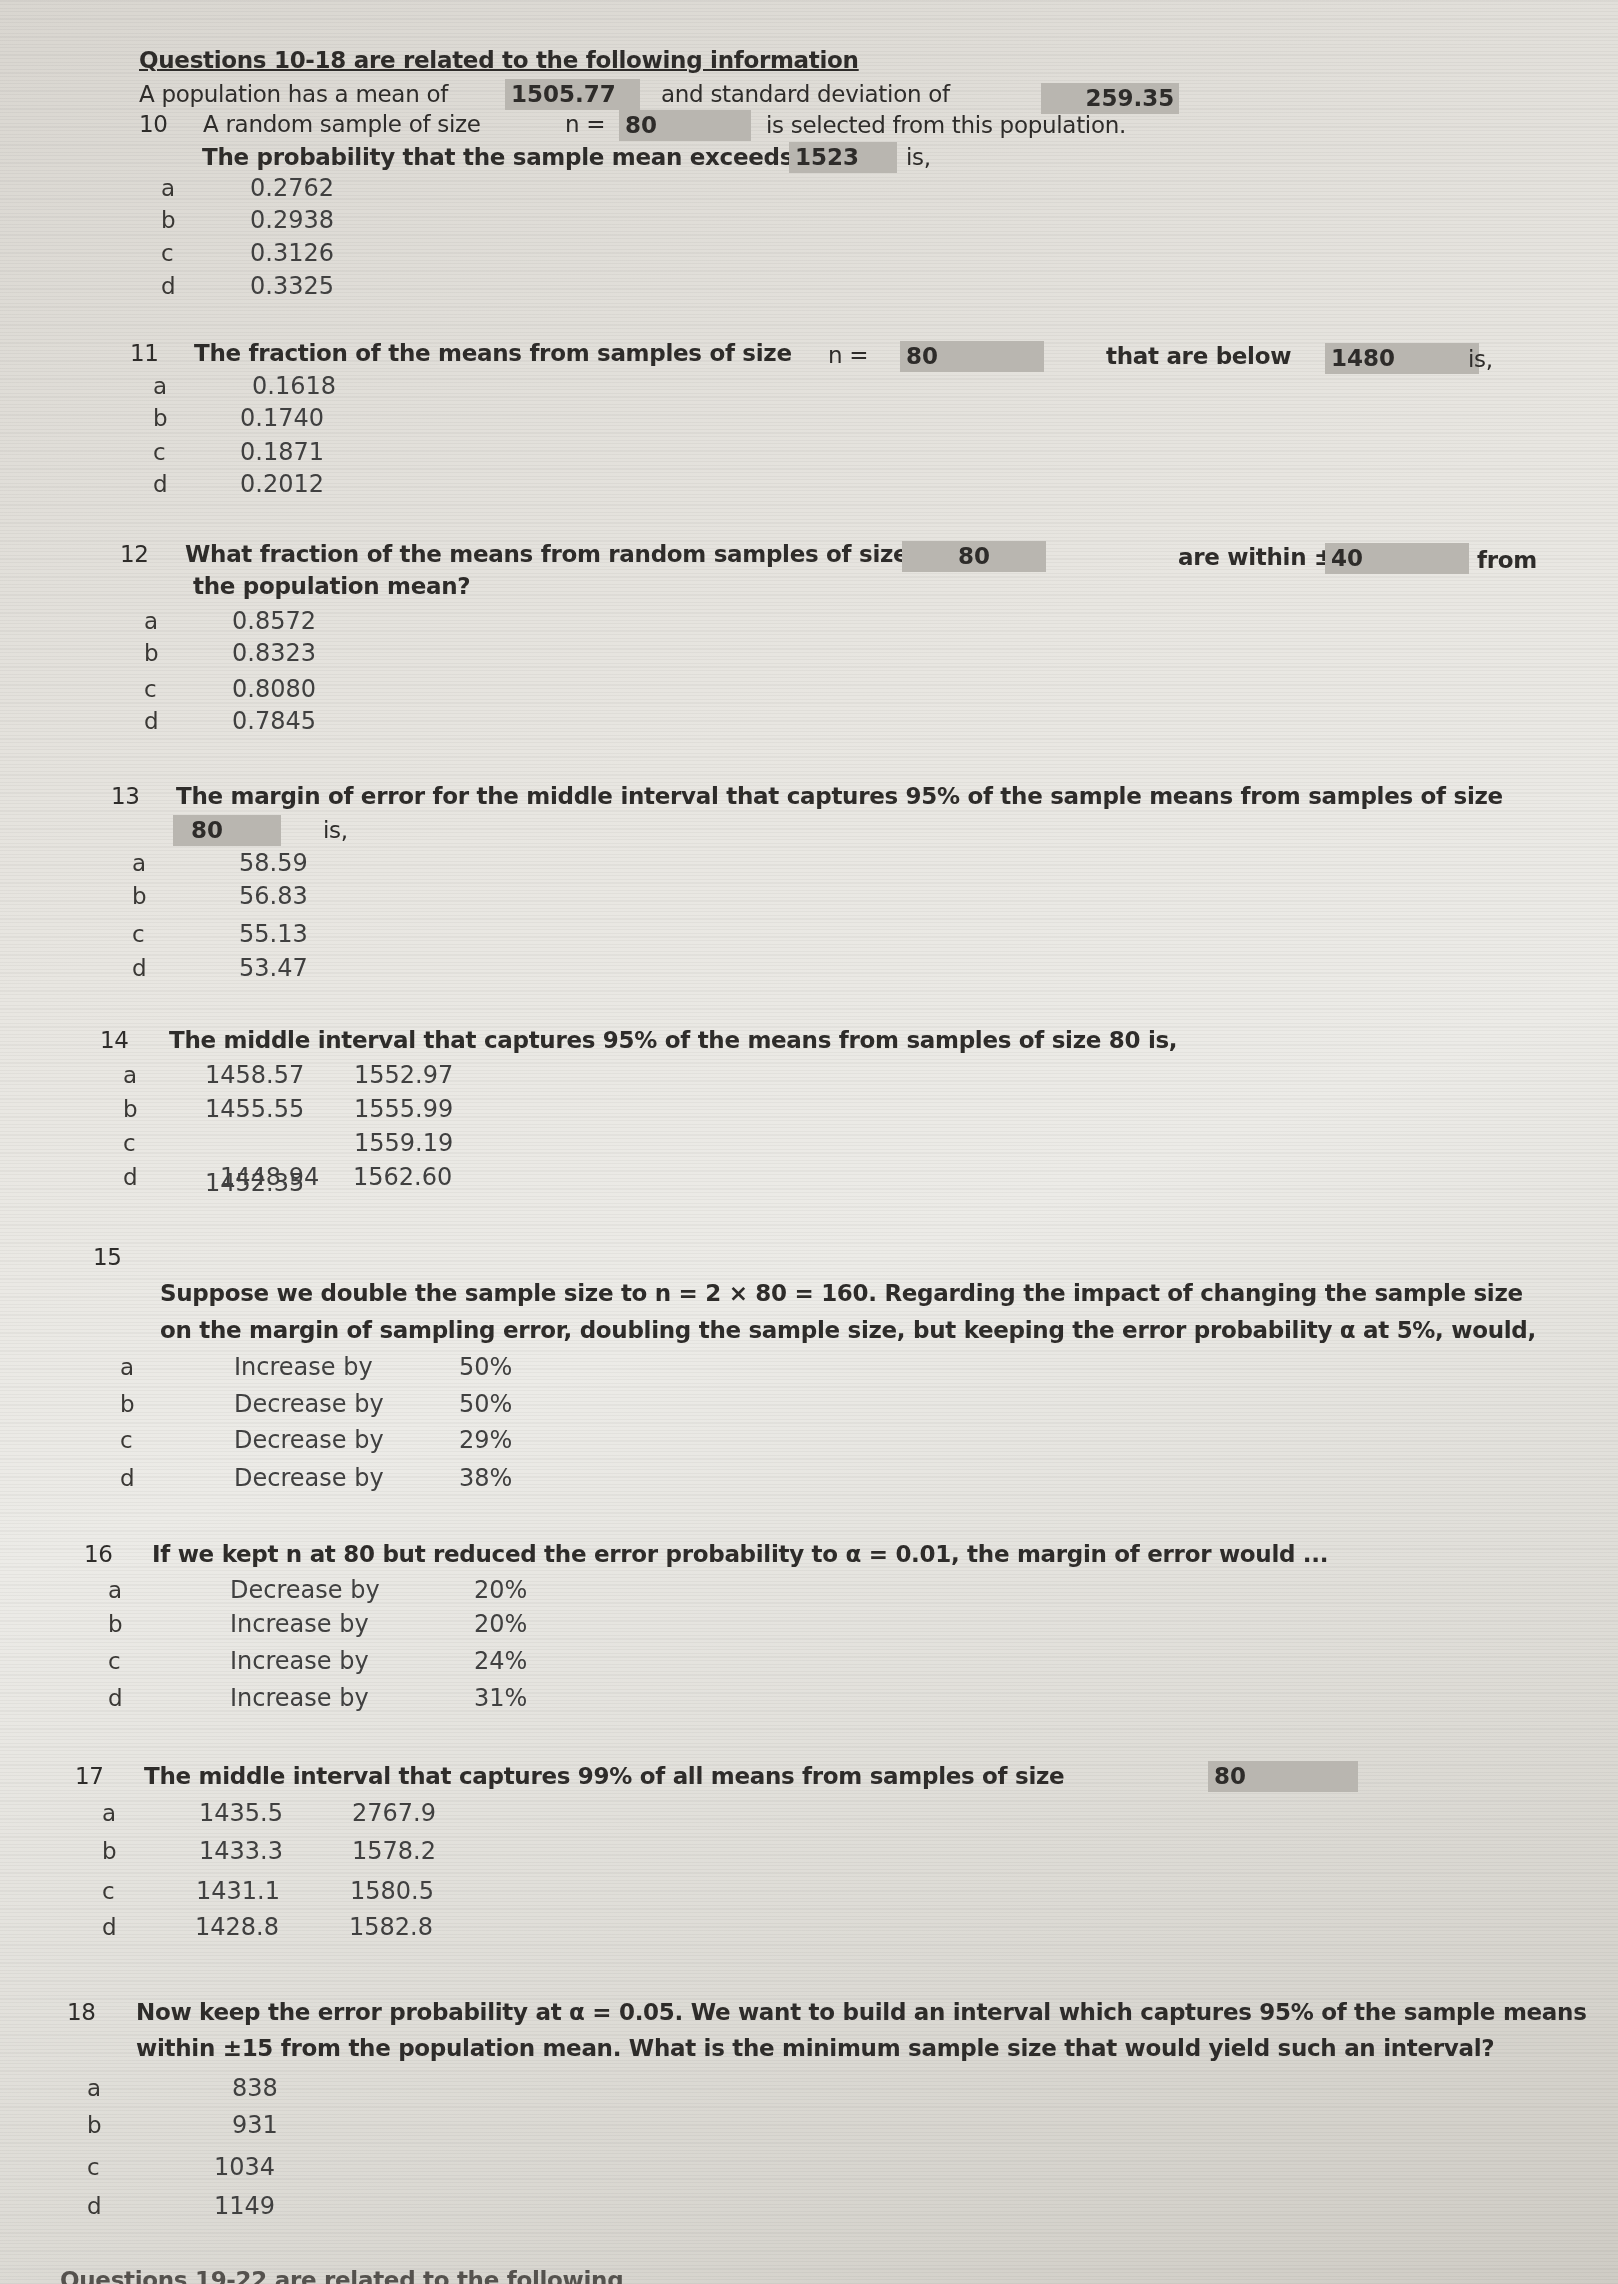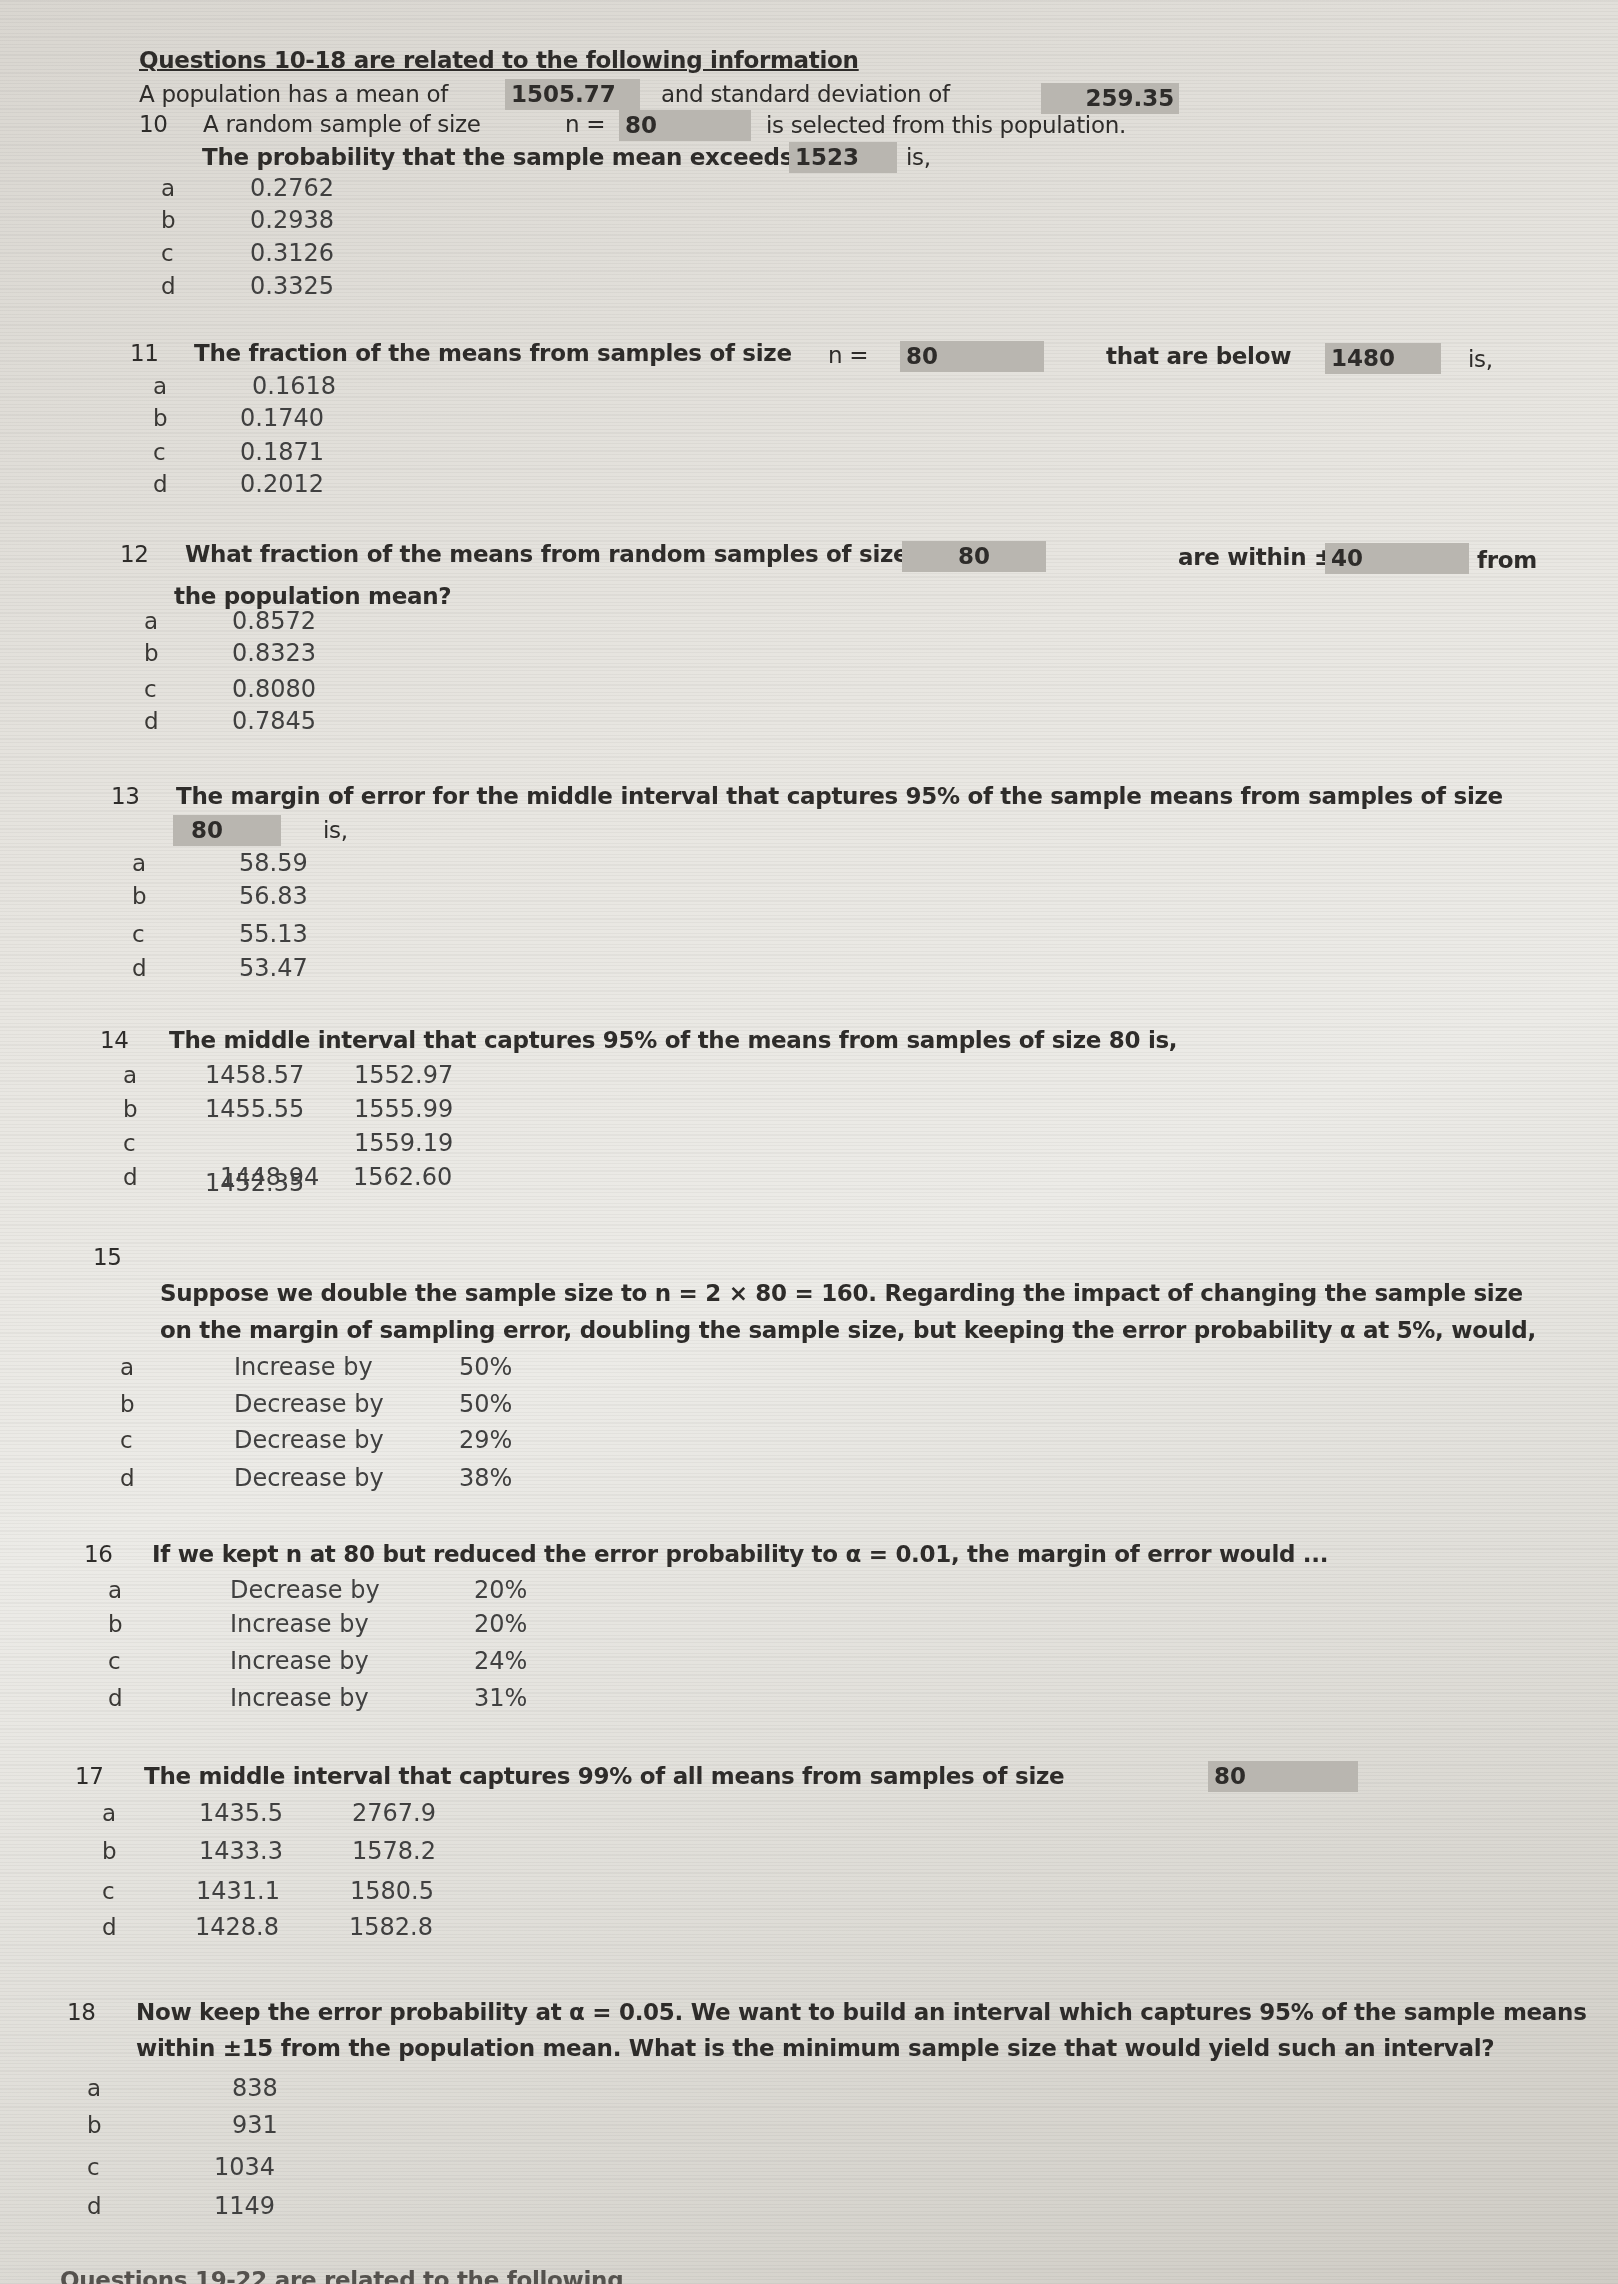--- a/index.html
+++ b/index.html
@@ -44,38 +44,38 @@
 <div class="lbl" style="left:161px;top:240px;">c</div>
 <div class="opt" style="left:250px;top:240px;">0.3126</div>
 <div class="lbl" style="left:161px;top:273px;">d</div>
 <div class="opt" style="left:250px;top:273px;">0.3325</div>
 
 <div class="t" style="left:130px;top:340px;font-weight:normal;">11</div>
 <div class="t" style="left:194px;top:340px;">The fraction of the means from samples of size</div>
 <div class="t" style="left:828px;top:342px;font-weight:normal;">n =</div>
 <div class="box" style="left:900px;top:341px;width:144px;">80</div>
 <div class="t" style="left:1106px;top:343px;">that are below</div>
-<div class="box" style="left:1325px;top:343px;width:116px;">1480</div>
+<div class="box" style="left:1325px;top:343px;width:154px;">1480</div>
 <div class="t" style="left:1468px;top:346px;font-weight:normal;">is,</div>
 <div class="lbl" style="left:153px;top:373px;">a</div>
 <div class="opt" style="left:252px;top:373px;">0.1618</div>
 <div class="lbl" style="left:153px;top:405px;">b</div>
 <div class="opt" style="left:240px;top:405px;">0.1740</div>
 <div class="lbl" style="left:153px;top:439px;">c</div>
 <div class="opt" style="left:240px;top:439px;">0.1871</div>
 <div class="lbl" style="left:153px;top:471px;">d</div>
 <div class="opt" style="left:240px;top:471px;">0.2012</div>
 
 <div class="t" style="left:120px;top:541px;font-weight:normal;">12</div>
 <div class="t" style="left:185px;top:541px;">What fraction of the means from random samples of size</div>
 <div class="box" style="left:902px;top:541px;width:144px;text-align:center;padding-left:0;">80</div>
 <div class="t" style="left:1178px;top:544px;">are within ±</div>
 <div class="box" style="left:1325px;top:543px;width:144px;">40</div>
 <div class="t" style="left:1477px;top:547px;">from</div>
-<div class="t" style="left:174px;top:573px;margin-top:10px;">the population mean?</div>
+<div class="t" style="left:193px;top:573px;">the population mean?</div>
 <div class="lbl" style="left:144px;top:608px;">a</div>
 <div class="opt" style="left:232px;top:608px;">0.8572</div>
 <div class="lbl" style="left:144px;top:640px;">b</div>
 <div class="opt" style="left:232px;top:640px;">0.8323</div>
 <div class="lbl" style="left:144px;top:676px;">c</div>
 <div class="opt" style="left:232px;top:676px;">0.8080</div>
 <div class="lbl" style="left:144px;top:708px;">d</div>
 <div class="opt" style="left:232px;top:708px;">0.7845</div>
 
 <div class="t" style="left:111px;top:783px;font-weight:normal;">13</div>

